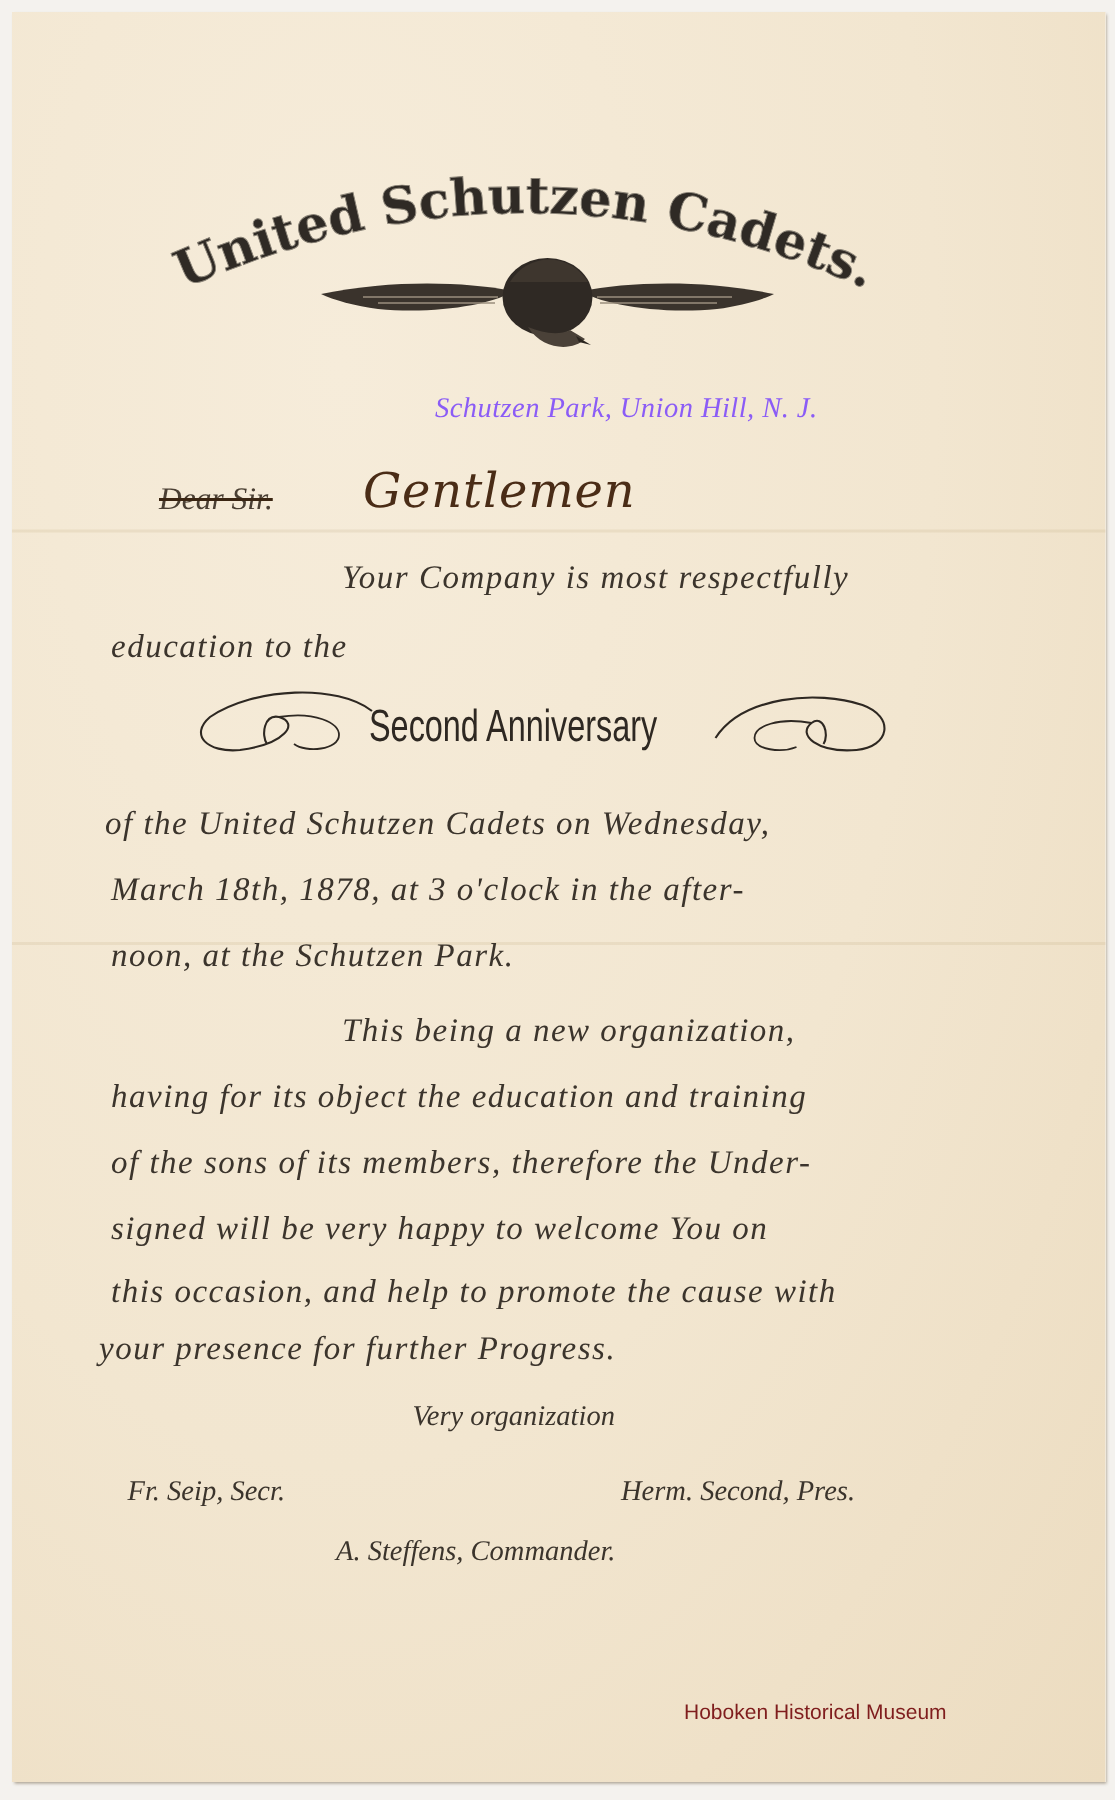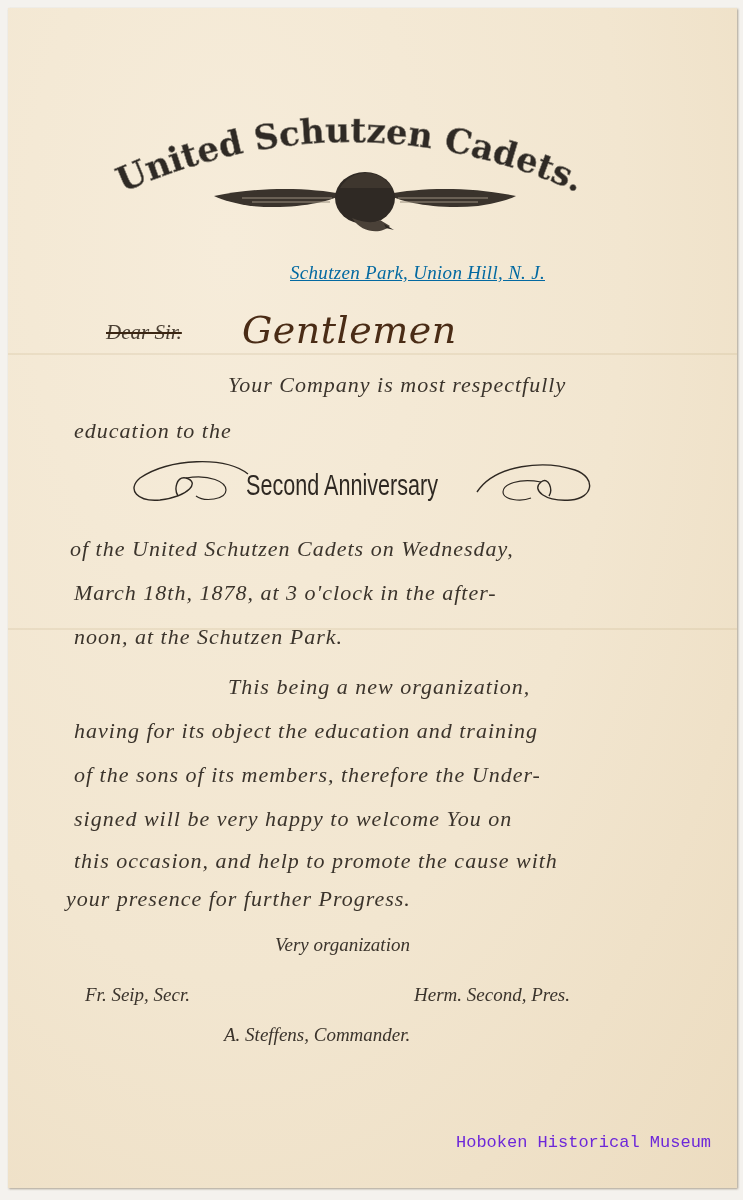--- a/index.html
+++ b/index.html
@@ -20,29 +20,29 @@
     
     .masthead { left: 100px; top: 108px; width: 500px; height: 110px; }
     .masthead svg text {
       font-family: "DejaVu Serif", serif; font-weight: bold; font-size: 34px;
       fill: #2f2a25; stroke: #8b8478; stroke-width: 0.6px;
     }
     .eagle { left: 212px; top: 168px; width: 306px; height: 72px; }
 
     .location {
       left: 290px; top: 262px; font-size: 19px; font-style: italic;
-      font-family: "Liberation Serif", serif; color: #0369a1; letter-spacing: 0.3px; text-decoration: underline;
+      font-family: "Liberation Serif", serif; color: #8b5cf6; letter-spacing: 0.3px;
     }
     .salutation-struck {
       left: 74px; top: 320px; font-size: 21px; font-style: italic;
       font-family: "Liberation Serif", serif; color: #4a3f33;
     }
     .salutation-struck .struck { text-decoration: line-through; text-decoration-color: #3a2512; text-decoration-thickness: 2px; margin-left: 32px; }
     .salutation-hand {
-      left: 242px; top: 308px; font-size: 38px; font-style: italic;
+      left: 242px; top: 308px; font-size: 32px; font-style: italic;
       font-family: "DejaVu Serif", serif; color: #4a2c16; letter-spacing: 0.5px;
     }
 
     .script {
       font-family: "Liberation Serif", serif; font-style: italic;
       font-size: 22px; color: #3b342c; letter-spacing: 1px;
       white-space: nowrap;
     }
 
     .anniv-title {
@@ -51,22 +51,22 @@
     }
     .flourish-l { left: 130px; top: 460px; width: 120px; height: 46px; }
     .flourish-r { left: 475px; top: 460px; width: 120px; height: 46px; }
 
     .closing {
       left: 275px; top: 934px; font-size: 19px; font-style: italic;
       font-family: "Liberation Serif", serif; color: #3b342c;
     }
     .sig { font-size: 19px; font-style: italic; font-family: "Liberation Serif", serif; color: #3b342c; }
     .watermark {
-      left: 456px; top: 1133px; font-size: 17px; color: #6d28d9;
-      font-family: Liberation Mono, monospace;
+      left: 456px; top: 1133px; font-size: 14px; color: #7f1d1d;
+      font-family: Liberation Sans, sans-serif;
     }
   </style>
 </head>
 <body>
 
 <div class="paper">
   <div class="fold" style="top:345px"></div>
   <div class="fold" style="top:620px"></div>
 </div>
 

